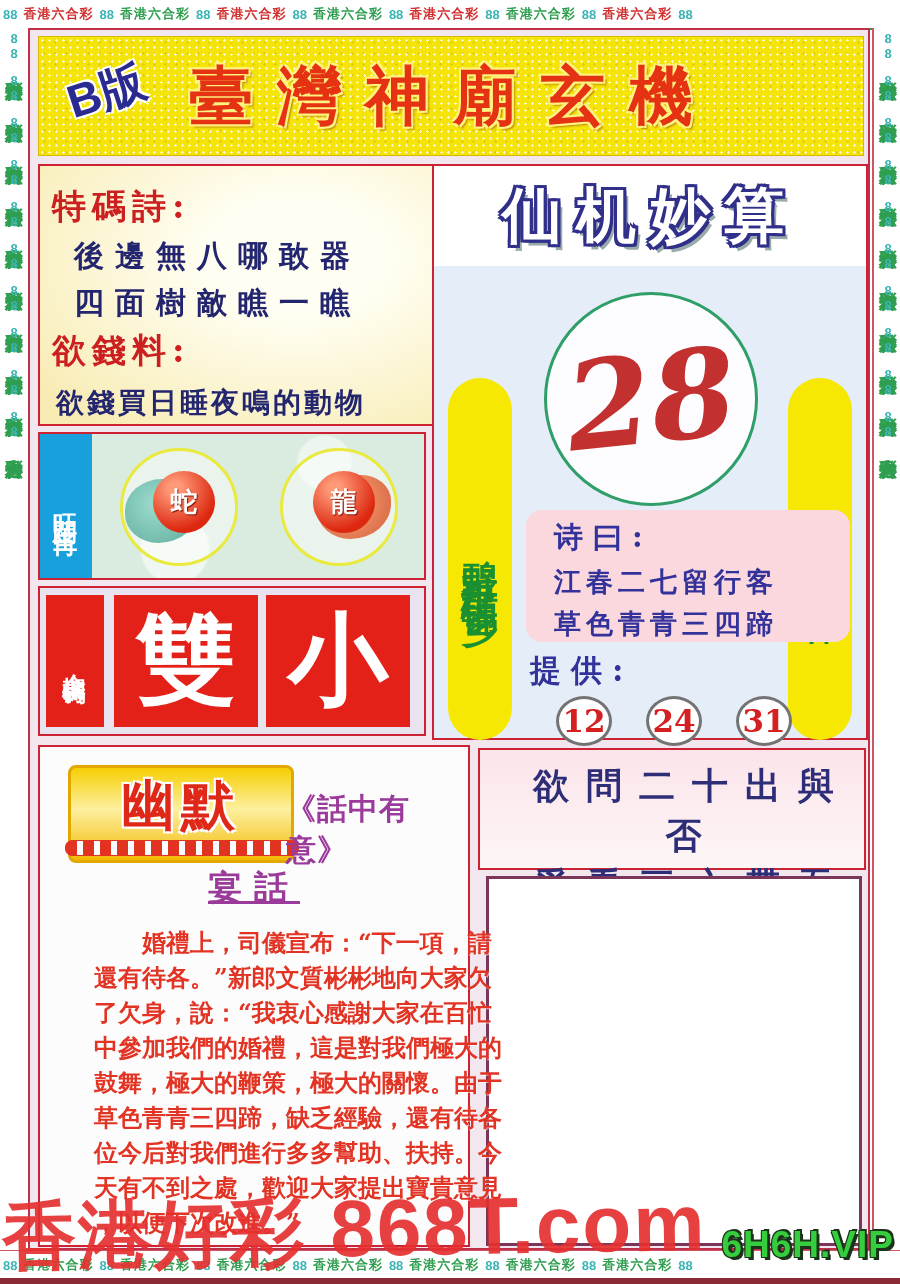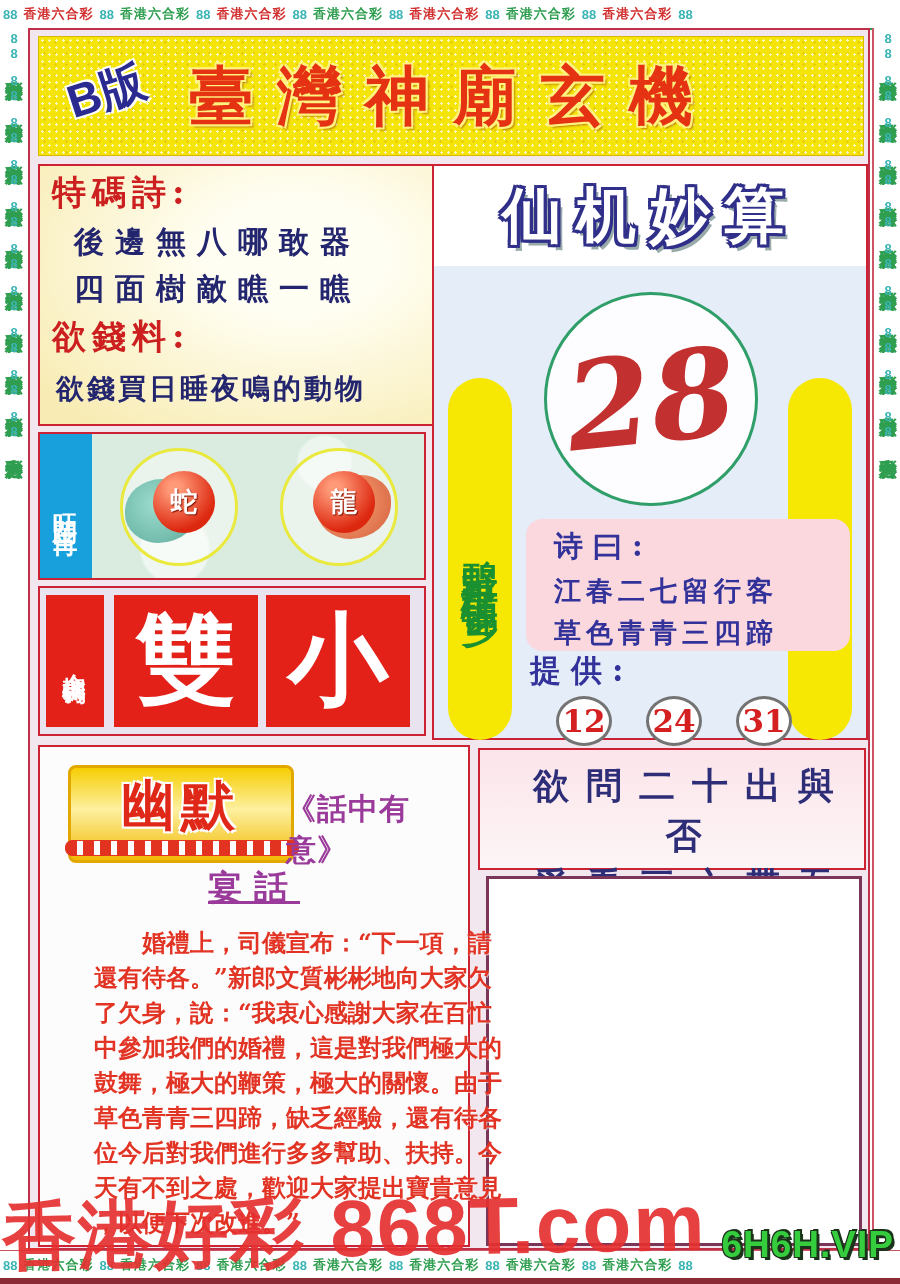--- a/index.html
+++ b/index.html
@@ -36,21 +36,21 @@
           display:flex;align-items:center;}
   .edition{position:absolute;left:28px;top:24px;font-size:46px;font-weight:bold;color:#2a2a90;
            transform:rotate(-18deg);
            text-shadow:2px 2px 0 #fff,-2px -2px 0 #fff,2px -2px 0 #fff,-2px 2px 0 #fff;}
   .main-title{margin-left:150px;font-size:64px;font-weight:bold;color:#e43212;letter-spacing:24px;
            font-family:"DejaVu Serif",serif;
            text-shadow:2px 2px 0 #fff27e,-2px -2px 0 #fff27e,2px -2px 0 #fff27e,-2px 2px 0 #fff27e,3px 3px 2px #b88000;}
 
   
   .poem-box{left:38px;top:164px;width:432px;height:262px;border:2px solid #cc2233;box-sizing:border-box;
-            background:radial-gradient(ellipse at 60% 35%,#fffef2 25%,#f8ecb4 90%);padding:4px 12px;}
+            background:radial-gradient(ellipse at 60% 35%,#fffef2 25%,#f8ecb4 90%);padding:18px 12px;}
   .poem-label{color:#cc2020;font-size:34px;font-weight:bold;letter-spacing:6px;font-family:"DejaVu Serif",serif;}
   .poem-line{color:#23266f;font-size:30px;font-weight:bold;letter-spacing:11px;margin:6px 0 4px 22px;
              font-family:"DejaVu Serif",serif;}
   .poem-last{color:#23266f;font-size:28px;font-weight:bold;letter-spacing:3px;margin:10px 0 0 4px;
              font-family:"DejaVu Serif",serif;}
 
   
   .zodiac-box{left:38px;top:432px;width:388px;height:148px;border:2px solid #cc2233;box-sizing:border-box;
               background:#d9ecdf;display:flex;}
   .zodiac-label{width:52px;background:#18a0dc;color:#fff;font-size:25px;font-weight:bold;
@@ -91,21 +91,21 @@
   .v-banner{position:absolute;width:64px;height:362px;background:#f6e803;border-radius:32px;
             writing-mode:vertical-rl;text-orientation:upright;display:flex;align-items:center;justify-content:center;
             color:#1a9030;font-size:37px;font-weight:bold;letter-spacing:8px;font-family:"DejaVu Serif",serif;}
   .v-banner.left{left:14px;top:212px;}
   .v-banner.right{right:14px;top:212px;}
   .num-circle{position:absolute;left:110px;top:126px;width:208px;height:208px;border:3px solid #2f9e68;
               border-radius:50%;background:#fdfdff;display:flex;align-items:center;justify-content:center;}
   .hand-num{font-family:"DejaVu Serif",serif;font-style:italic;font-size:122px;color:#c23030;
             transform:rotate(-6deg);font-weight:bold;}
   .pink-box{position:absolute;left:92px;top:344px;width:324px;height:132px;background:#fad8de;
-            border-radius:16px;padding:8px 0 0 28px;box-sizing:border-box;margin-top:9px;}
+            border-radius:16px;padding:8px 0 0 28px;box-sizing:border-box;}
   .pink-label{color:#32329a;font-size:29px;font-weight:bold;letter-spacing:10px;font-family:"DejaVu Serif",serif;}
   .pink-line{color:#32329a;font-size:27px;font-weight:bold;letter-spacing:5px;margin-top:6px;
              font-family:"DejaVu Serif",serif;}
   .provide{position:absolute;left:96px;top:484px;color:#32329a;font-size:31px;font-weight:bold;letter-spacing:10px;
            font-family:"DejaVu Serif",serif;}
   .lucky-row{position:absolute;left:122px;top:530px;display:flex;gap:34px;}
   .lucky{width:50px;height:44px;border:3px solid #737373;border-radius:50%;background:#fff;
          display:flex;align-items:center;justify-content:center;color:#d42020;font-size:31px;font-weight:bold;
          font-family:"DejaVu Serif",serif;}
 

